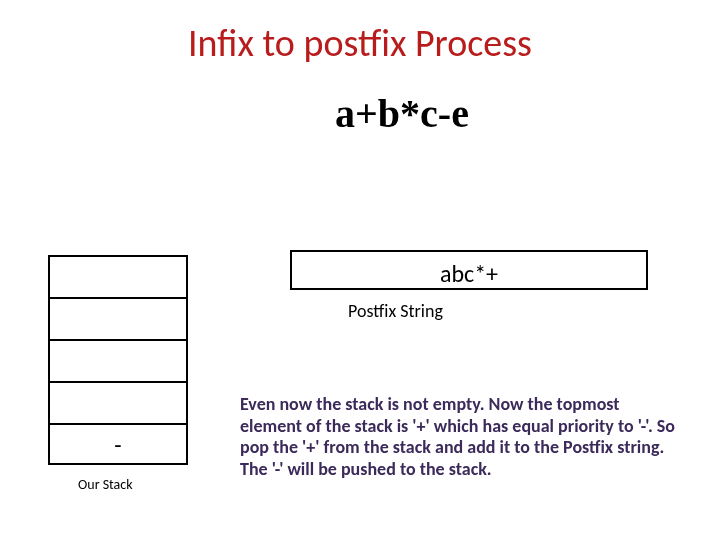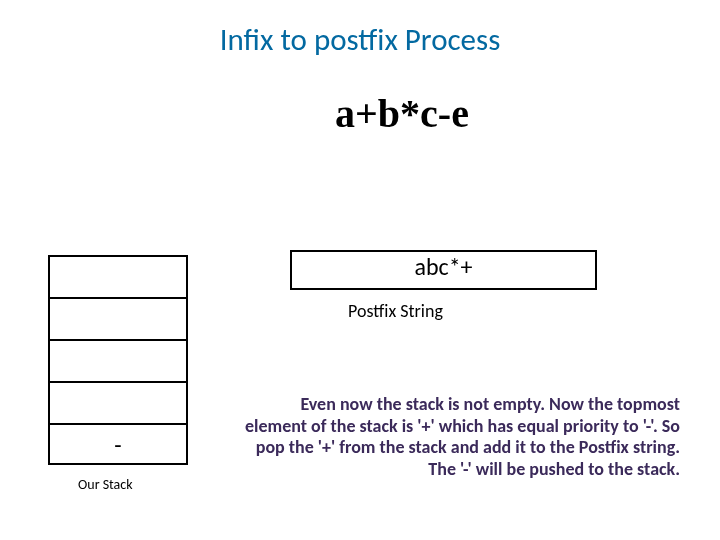--- a/index.html
+++ b/index.html
@@ -10,44 +10,44 @@
       font-family: Calibri, Arial, sans-serif;
       position: relative;
       overflow: hidden;
     }
     .title {
       position: absolute;
       top: 20px;
       left: 0;
       width: 100%;
       text-align: center;
-      font-size: 31px;
-      color: #0369a1;
+      font-size: 38px;
+      color: #b91c1c;
     }
     .expression {
       position: absolute;
       top: 90px;
       left: 0;
       width: 100%;
       text-align: center;
       font-family: "Times New Roman", serif;
       font-size: 40px;
       font-weight: bold;
       color: #000;
       margin-left: 42px;
     }
     .postfix-box {
       position: absolute;
       top: 250px;
       left: 290px;
-      width: 307px;
+      width: 358px;
       height: 40px;
       border: 2px solid #000;
       display: flex;
-      align-items: flex-start;
+      align-items: flex-end;
       justify-content: center;
       font-size: 24px;
     }
     .postfix-label {
       position: absolute;
       top: 300px;
       left: 310px;
       font-size: 18px;
       color: #000;
       margin-left: 38px;
@@ -80,21 +80,20 @@
     }
     .explanation {
       position: absolute;
       top: 394px;
       left: 240px;
       width: 440px;
       font-size: 18px;
       line-height: 1.2;
       color: #3b2a5a;
       font-weight: bold;
-      text-align: right;
     }
   </style>
 </head>
 <body>
 
 <div class="title">Infix to postfix Process</div>
 
 <div class="expression">a+b*c-e</div>
 
 <div class="postfix-box">

